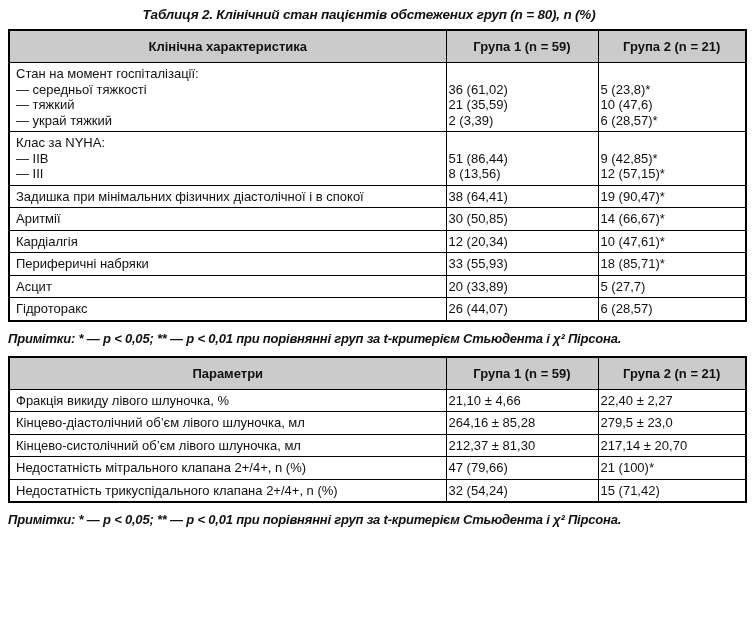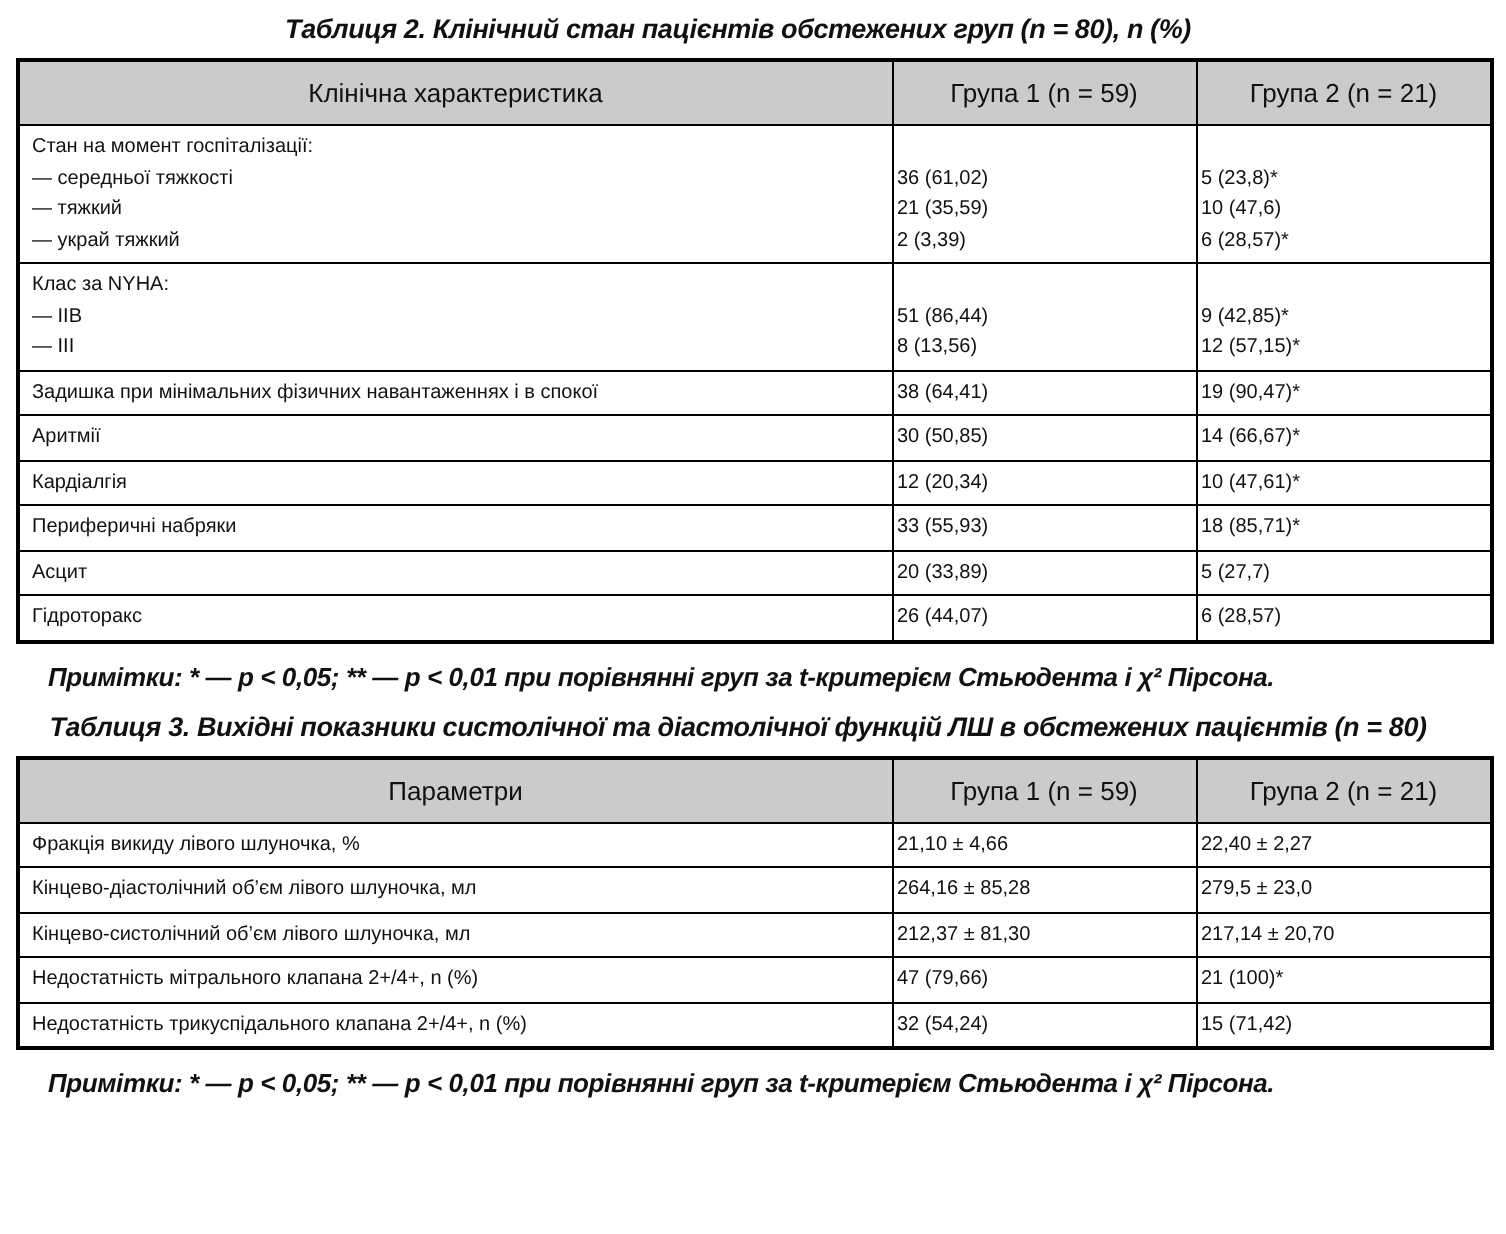--- a/index.html
+++ b/index.html
@@ -30,41 +30,41 @@
     width: 737px;
     border: 2px solid #000;
   }
   table.data-table col.c1 { width: 437px; }
   table.data-table col.c2 { width: 152px; }
   table.data-table col.c3 { width: 148px; }
   table.data-table th {
     background: #cbcbcb;
     border: 1px solid #000;
     font-size: 13px;
-    font-weight: normal;
+    font-weight: bold;
     text-align: center;
     padding: 8px 4px;
     line-height: 15px;
   }
   table.data-table td {
     border: 1px solid #000;
-    font-size: 10px;
+    font-size: 13px;
     line-height: 15.5px;
     padding: 3px 6px;
     white-space: pre-line;
     vertical-align: middle;
   }
   table.data-table td.label-cell { text-align: left; }
   table.data-table td.value-cell { text-align: left; padding-left: 2px; padding-right: 2px; }
   .footnote {
     font-weight: bold;
     font-style: italic;
     font-size: 13px;
     letter-spacing: -0.2px;
-    margin: 9px 0 10px 16px;
+    margin: 9px 0 10px 0;
     white-space: nowrap;
   }
 </style>
 </head>
 <body>
 
 <div class="page">
 
   <div class="caption">Таблиця 2. Клінічний стан пацієнтів обстежених груп (n = 80), n (%)</div>
 
@@ -101,21 +101,21 @@
 — IIB
 — III</td>
           <td class="value-cell">
 51 (86,44)
 8 (13,56)</td>
           <td class="value-cell">
 9 (42,85)*
 12 (57,15)*</td>
         </tr>
         <tr>
-          <td class="label-cell">Задишка при мінімальних фізичних навантаженнях і в спокої</td>
+          <td class="label-cell">Задишка при мінімальних фізичних діастолічної і в спокої</td>
           <td class="value-cell">38 (64,41)</td>
           <td class="value-cell">19 (90,47)*</td>
         </tr>
         <tr>
           <td class="label-cell">Аритмії</td>
           <td class="value-cell">30 (50,85)</td>
           <td class="value-cell">14 (66,67)*</td>
         </tr>
         <tr>
           <td class="label-cell">Кардіалгія</td>
@@ -135,21 +135,20 @@
         <tr>
           <td class="label-cell">Гідроторакс</td>
           <td class="value-cell">26 (44,07)</td>
           <td class="value-cell">6 (28,57)</td>
         </tr>
       </tbody>
   </table>
 
   <div class="footnote">Примітки: * — p &lt; 0,05; ** — p &lt; 0,01 при порівнянні груп за t-критерієм Стьюдента і χ² Пірсона.</div>
 
-  <div class="caption">Таблиця 3. Вихідні показники систолічної та діастолічної функцій ЛШ в обстежених пацієнтів (n = 80)</div>
 
   <table class="data-table" data-table="table3">
     <colgroup>
         <col class="c1">
         <col class="c2">
         <col class="c3">
       </colgroup>
     <thead>
       <tr>
         <th>Параметри</th>

